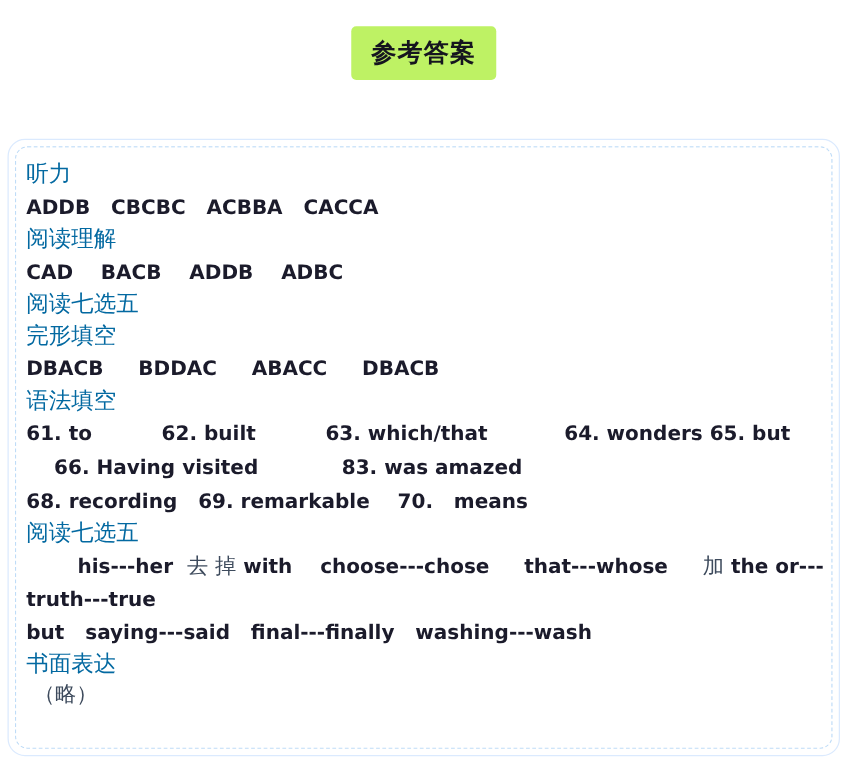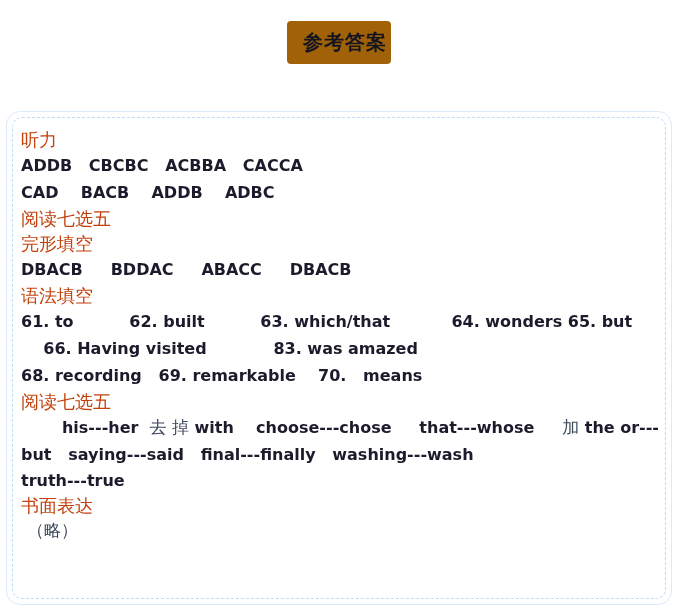--- a/index.html
+++ b/index.html
@@ -20,28 +20,28 @@
     box-sizing: border-box;
   }
   
   .title-bar {
     width: 100%;
     padding-top: 21px;
     display: flex;
     justify-content: center;
   }
   .title-badge {
-    background: #a16207;
+    background: #bef264;
     color: #15151f;
     font-family: "DejaVu Sans", sans-serif;
     font-weight: bold;
     font-size: 20px;
     line-height: 1;
     letter-spacing: 1px;
-    padding: 11px 4px 12px 16px;
+    padding: 11px 16px 12px 16px;
     border-radius: 4px;
   }
   
   .answer-card {
     position: absolute;
     left: 6px;
     top: 111px;
     width: 666px;
     height: 494px;
     box-sizing: border-box;
@@ -56,21 +56,21 @@
     height: 100%;
     border: 1px dashed #bfdcf7;
     border-radius: 10px;
     padding: 9px 6px 0 8px;
     overflow: hidden;
   }
   
   .sec-head {
     font-family: "DejaVu Serif", "Liberation Serif", serif;
     font-size: 18px;
-    color: #c2410c;
+    color: #0369a1;
     line-height: 25px;
     white-space: pre;
   }
   .ans-line {
     font-family: "DejaVu Sans", sans-serif;
     font-weight: bold;
     font-size: 16px;
     color: #1b1b2b;
     line-height: 27px;
     white-space: pre;
@@ -108,36 +108,37 @@
   <div class="title-bar">
     <div class="title-badge">参考答案</div>
   </div>
 
   <div class="answer-card">
     <div class="answer-inner">
 
       <div class="sec-head">听力</div>
       <div class="ans-line">ADDB   CBCBC   ACBBA   CACCA</div>
 
+      <div class="sec-head">阅读理解</div>
       <div class="ans-line">CAD    BACB    ADDB    ADBC</div>
 
       <div class="sec-head">阅读七选五</div>
 
       <div class="sec-head">完形填空</div>
       <div class="ans-line">DBACB     BDDAC     ABACC     DBACB</div>
 
       <div class="sec-head">语法填空</div>
       <div class="ans-line">61. to          62. built          63. which/that           64. wonders 65. but</div>
       <div class="ans-line">    66. Having visited            83. was amazed</div>
       <div class="ans-line">68. recording   69. remarkable    70.   means</div>
 
       <div class="sec-head">阅读七选五</div>
       <div class="mix"><span>his---her  </span><span class="cn">去 掉</span><span> with    choose---chose     that---whose     </span><span class="cn">加</span><span> the or---</span></div>
+      <div class="ans-line tight">truth---true</div>
       <div class="ans-line">but   saying---said   final---finally   washing---wash</div>
-      <div class="ans-line tight">truth---true</div>
 
       <div class="sec-head">书面表达</div>
       <div class="final-note">（略）</div>
 
     </div>
   </div>
 
 </div>
 
 </body></html>

